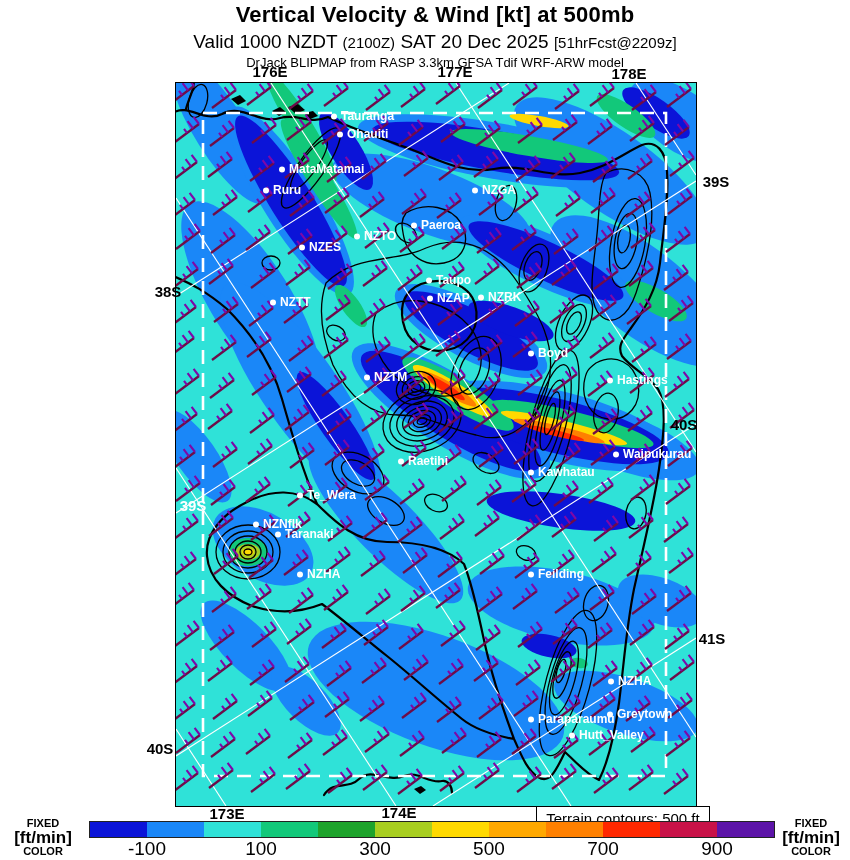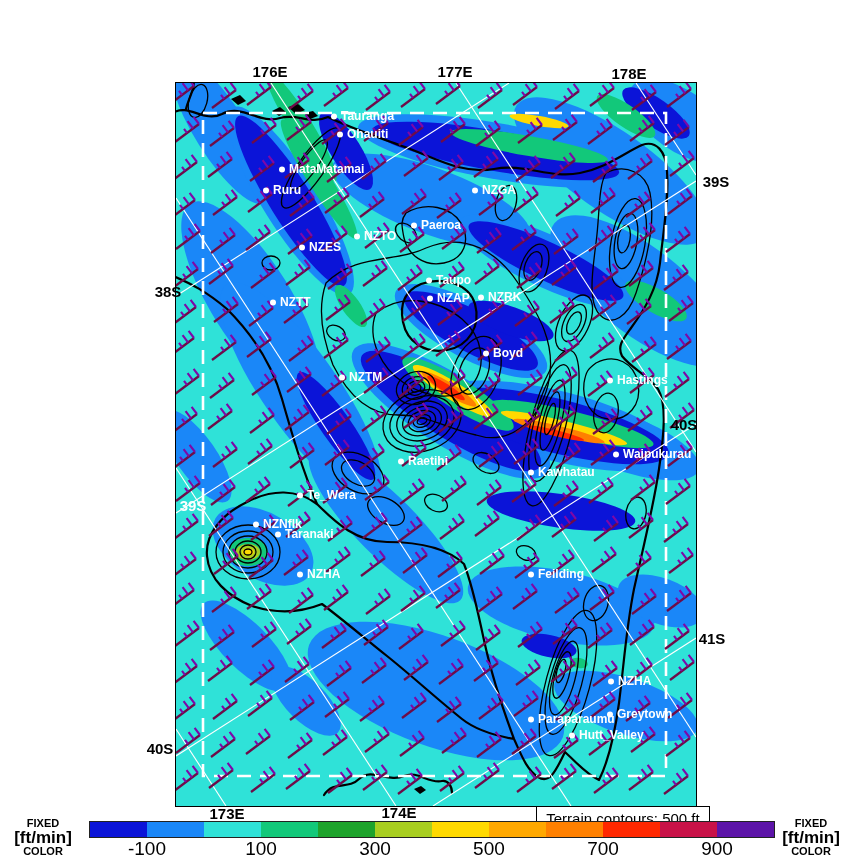--- a/index.html
+++ b/index.html
@@ -32,20 +32,30 @@
   #units-right{left:772px;}
   .units-block .u1{font-size:11px;font-weight:700;}
   .units-block .u2{font-size:17px;font-weight:700;}
   .units-block .u3{font-size:11px;font-weight:700;}
 </style>
 </head>
 <body>
 
 <div class="page">
 
+  <header>
+    <div class="t1">Vertical Velocity &amp; Wind [kt] at 500mb</div>
+    <div class="t2">
+      <span>Valid 1000 NZDT</span>
+      <span class="small">(2100Z)</span>
+      <span>SAT 20 Dec 2025</span>
+      <span class="small">[51hrFcst@2209z]</span>
+    </div>
+    <div class="t3">DrJack BLIPMAP from RASP 3.3km GFSA Tdif WRF-ARW model</div>
+  </header>
 
   <div id="map-frame">
     <svg id="map-svg" viewBox="0 0 520 723" xmlns="http://www.w3.org/2000/svg">
 
       <rect x="0" y="0" width="520" height="723" fill="#2fe2d8"></rect>
       <g fill="#1a87f8">
         <ellipse cx="45" cy="48" rx="85" ry="26" transform="rotate(58 45 48)"></ellipse>
         <ellipse cx="115" cy="118" rx="110" ry="28" transform="rotate(58 115 118)"></ellipse>
         <ellipse cx="75" cy="218" rx="115" ry="40" transform="rotate(58 75 218)"></ellipse>
         <ellipse cx="125" cy="308" rx="130" ry="38" transform="rotate(55 125 308)"></ellipse>
@@ -494,22 +504,22 @@
         <div class="station" style="left: 103px; top: 86px;"><span class="dot"></span><span class="lbl">MataMatamai</span></div>
         <div class="station" style="left: 87px; top: 107px;"><span class="dot"></span><span class="lbl">Ruru</span></div>
         <div class="station" style="left: 296px; top: 107px;"><span class="dot"></span><span class="lbl">NZGA</span></div>
         <div class="station" style="left: 235px; top: 142px;"><span class="dot"></span><span class="lbl">Paeroa</span></div>
         <div class="station" style="left: 178px; top: 153px;"><span class="dot"></span><span class="lbl">NZTO</span></div>
         <div class="station" style="left: 123px; top: 164px;"><span class="dot"></span><span class="lbl">NZES</span></div>
         <div class="station" style="left: 250px; top: 197px;"><span class="dot"></span><span class="lbl">Taupo</span></div>
         <div class="station" style="left: 251px; top: 215px;"><span class="dot"></span><span class="lbl">NZAP</span></div>
         <div class="station" style="left: 302px; top: 214px;"><span class="dot"></span><span class="lbl">NZRK</span></div>
         <div class="station" style="left: 94px; top: 219px;"><span class="dot"></span><span class="lbl">NZTT</span></div>
-        <div class="station" style="left: 307px; top: 270px;"><span class="dot"></span><span class="lbl">Boyd</span></div>
-        <div class="station" style="left: 163px; top: 294px;"><span class="dot"></span><span class="lbl">NZTM</span></div>
+        <div class="station" style="left: 307px; top: 270px; padding-left: 45px;"><span class="dot"></span><span class="lbl">Boyd</span></div>
+        <div class="station" style="left: 163px; top: 294px; padding-left: 25px;"><span class="dot"></span><span class="lbl">NZTM</span></div>
         <div class="station" style="left: 431px; top: 297px;"><span class="dot"></span><span class="lbl">Hastings</span></div>
         <div class="station" style="left: 222px; top: 378px;"><span class="dot"></span><span class="lbl">Raetihi</span></div>
         <div class="station" style="left: 437px; top: 371px;"><span class="dot"></span><span class="lbl">Waipukurau</span></div>
         <div class="station" style="left: 352px; top: 389px;"><span class="dot"></span><span class="lbl">Kawhatau</span></div>
         <div class="station" style="left: 121px; top: 412px;"><span class="dot"></span><span class="lbl">Te_Wera</span></div>
         <div class="station" style="left: 77px; top: 441px;"><span class="dot"></span><span class="lbl">NZNflk</span></div>
         <div class="station" style="left: 99px; top: 451px;"><span class="dot"></span><span class="lbl">Taranaki</span></div>
         <div class="station" style="left: 121px; top: 491px;"><span class="dot"></span><span class="lbl">NZHA</span></div>
         <div class="station" style="left: 352px; top: 491px;"><span class="dot"></span><span class="lbl">Feilding</span></div>
         <div class="station" style="left: 432px; top: 598px;"><span class="dot"></span><span class="lbl">NZHA</span></div>

